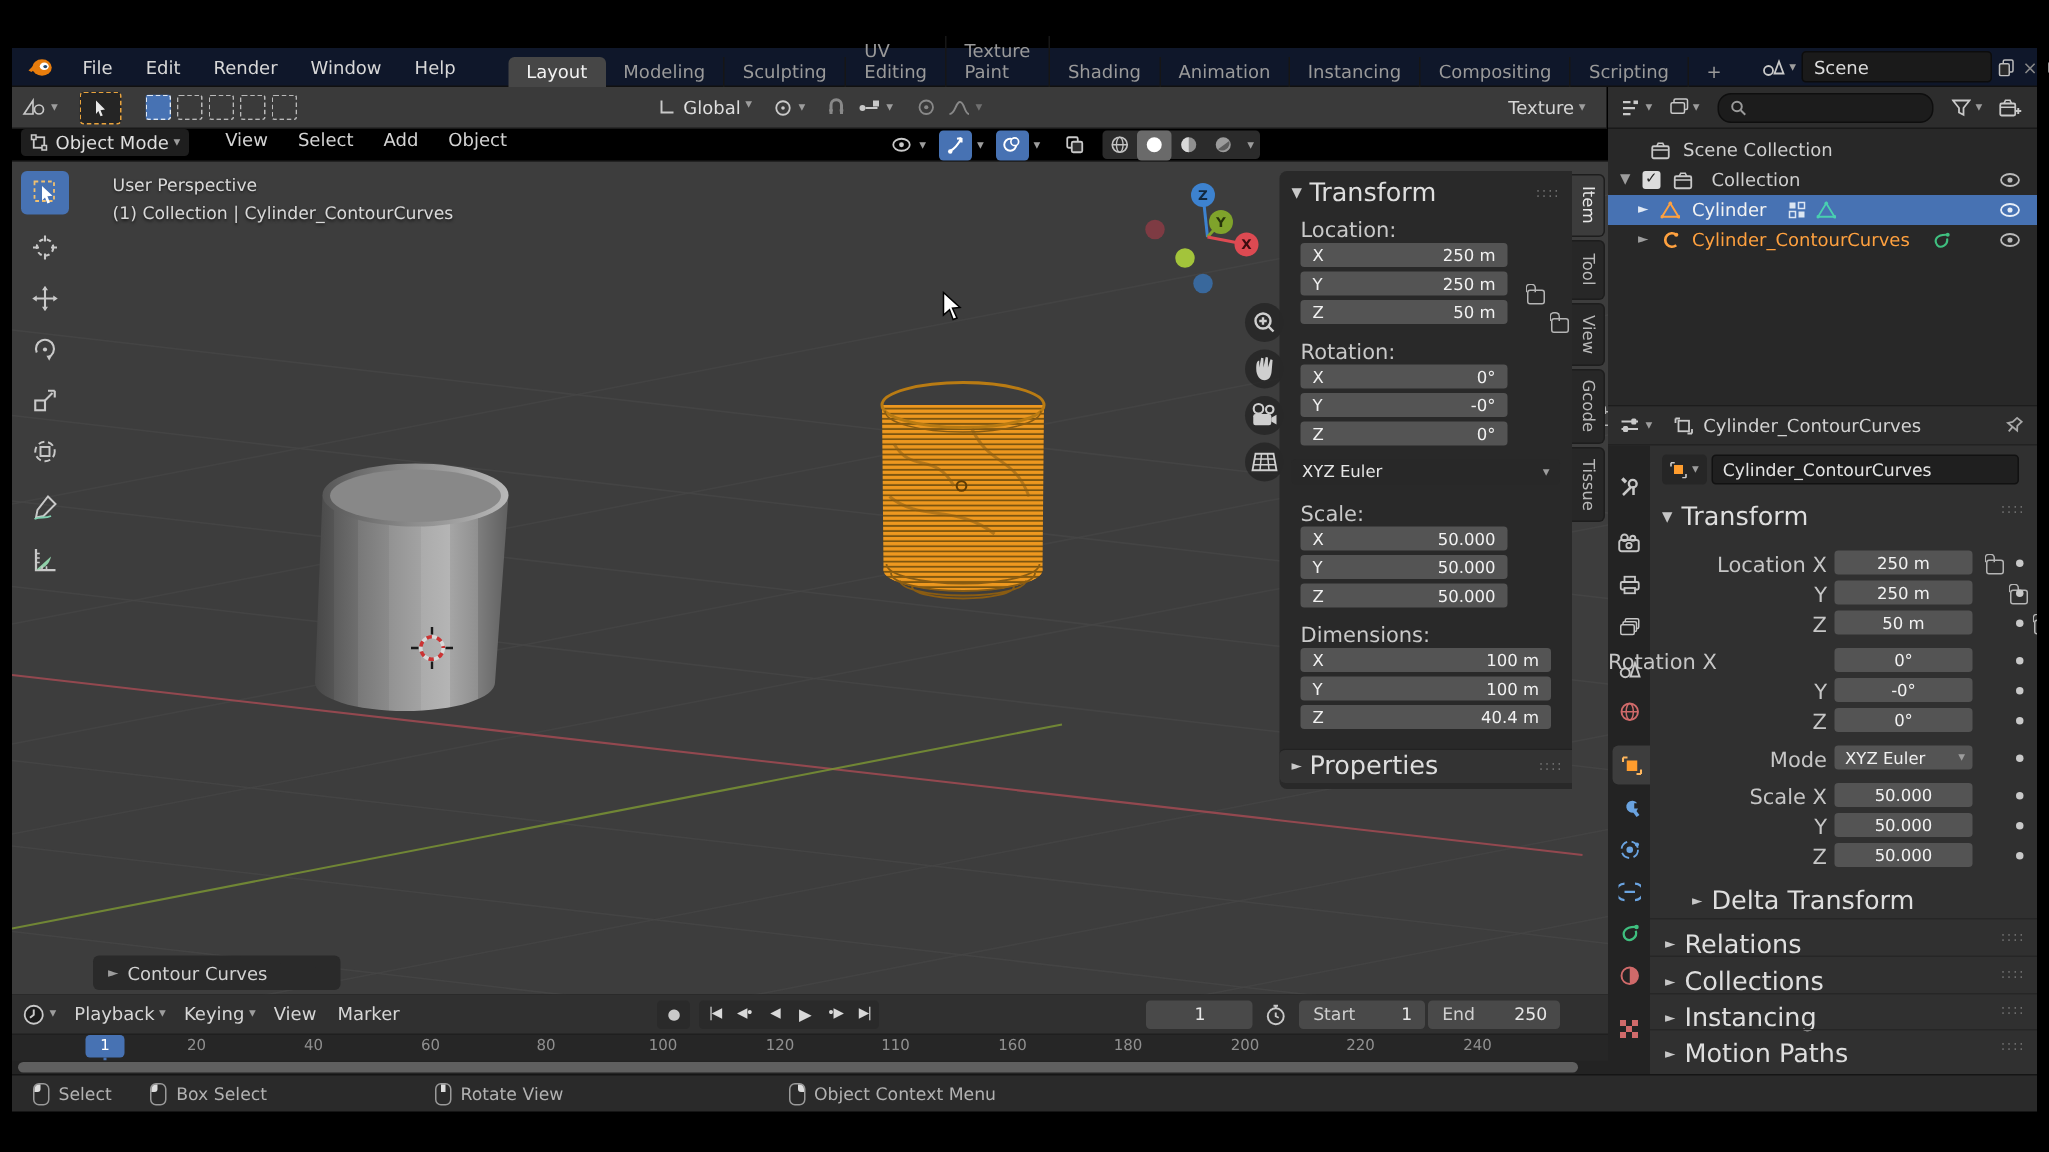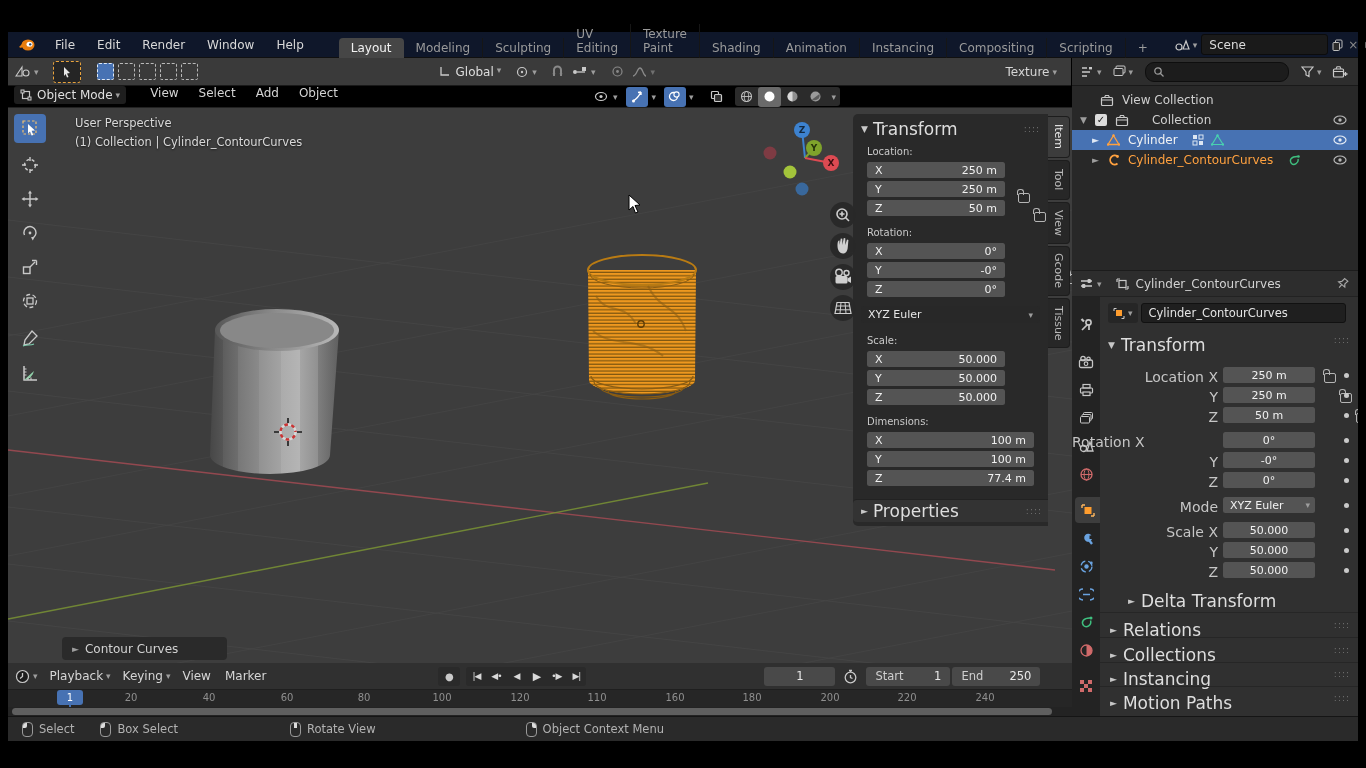--- a/index.html
+++ b/index.html
@@ -26,21 +26,21 @@
   #vp{left:8px;top:86px;width:1064px;height:577px;background:#3d3d3d;overflow:hidden;}
   #vph{position:absolute;left:0;top:0;width:100%;height:22px;background:#000000;display:flex;border-bottom:1px solid #222;box-sizing:border-box;z-index:5;}
   .hdr-txt{color:#d4d4d4;font-size:12px;padding:0 10px;}
   .mode-widget{background:#1e1e1e;border-radius:3px;height:18px;display:flex;align-items:center;padding:0 6px;margin-left:6px;color:#dfdfdf;}
   .vp-ovl{color:#d9d9d9;font-size:11.5px;text-shadow:0 1px 2px rgba(0,0,0,.6);}
   
   .tbtn{width:32px;height:29px;display:flex;align-items:center;justify-content:center;border-radius:4px;}
   .tbtn.on{background:#4772b3;}
   
   #npanel{position:absolute;left:845px;top:28px;width:195px;height:412px;background:rgba(41,41,41,.96);border-radius:5px 0 0 5px;z-index:6;}
-  .np-lab{color:#c9c9c9;font-size:10px;}
+  .np-lab{color:#c9c9c9;font-size:14px;}
   .fld{background:#545454;border-radius:2.5px;height:16px;display:flex;align-items:center;font-size:11px;color:#f1f1f1;}
   .fld .ax{padding-left:8px;}
   .fld .val{margin-left:auto;padding-right:8px;}
   .fldc{justify-content:center;}
   .lock{width:10px;height:8px;border:1px solid #b5b5b5;border-radius:2px;position:relative;display:inline-block;}
   .lock::before{content:"";position:absolute;top:-5px;left:-2px;width:5px;height:5px;border:1px solid #b5b5b5;border-bottom:none;border-radius:3px 3px 0 0;}
   .kdot{width:5px;height:5px;border-radius:50%;background:#c9c9c9;display:inline-block;}
   .grip{color:#6f6f6f;font-size:9px;letter-spacing:1px;}
   .np-tab{position:absolute;left:1040px;width:22px;background:#272727;color:#b9b9b9;font-size:11px;
           writing-mode:vertical-rl;display:flex;align-items:center;justify-content:center;
@@ -551,21 +551,21 @@
       <div class="fld ab" style="left:14px;top:318px;width:167px;">
           <span class="ax">X</span>
           <span class="val">100 m</span>
         </div>
       <div class="fld ab" style="left:14px;top:337px;width:167px;">
           <span class="ax">Y</span>
           <span class="val">100 m</span>
         </div>
       <div class="fld ab" style="left:14px;top:356px;width:167px;">
           <span class="ax">Z</span>
-          <span class="val">77.4 m</span>
+          <span class="val">40.4 m</span>
         </div>
       <div class="ab row" style="left:0;top:385px;width:195px;height:22px;background:#333333;border-radius:4px 0 0 4px;border-top:1px solid #222;">
         <span class="np-lab" style="font-size:9px;margin:0 5px 0 8px;">►</span>
         <span class="phead">Properties</span>
         <span class="grip" style="margin-left:auto;margin-right:6px;">::::</span>
       </div>
     </div>
 
     <div class="np-tab on" style="top:30px;height:42px;">Item</div>
     <div class="np-tab" style="top:74px;height:40px;">Tool</div>
@@ -578,30 +578,30 @@
       <span style="color:#d2d2d2;font-size:12px;">Contour Curves</span>
     </div>
   </div>
 
   <div id="outliner" class="ab">
     <div class="ol-row" style="top:4px;">
       <svg width="14" height="13" viewBox="0 0 14 13" style="margin-left:28px;">
         <rect x="1.5" y="3.5" width="11" height="8" rx="1" fill="none" stroke="#c9c9c9" stroke-width="1.2"></rect>
         <path d="M1.5 6 H12.5 M4.5 3.5 L5.5 1.5 H8.5 L9.5 3.5" fill="none" stroke="#c9c9c9" stroke-width="1.1"></path>
       </svg>
-      <span style="margin-left:8px;">View Collection</span>
+      <span style="margin-left:8px;">Scene Collection</span>
     </div>
     <div class="ol-row" style="top:24px;">
       <span style="margin-left:8px;font-size:9px;color:#9d9d9d;">▼</span>
       <span style="margin-left:8px;width:12px;height:12px;background:#dcdcdc;border-radius:2px;color:#222;font-size:10px;line-height:12px;text-align:center;">✓</span>
       <svg width="14" height="13" viewBox="0 0 14 13" style="margin-left:8px;">
         <rect x="1.5" y="3.5" width="11" height="8" rx="1" fill="none" stroke="#c9c9c9" stroke-width="1.2"></rect>
         <path d="M1.5 6 H12.5 M4.5 3.5 L5.5 1.5 H8.5 L9.5 3.5" fill="none" stroke="#c9c9c9" stroke-width="1.1"></path>
       </svg>
-      <span style="margin-left:23px;">Collection</span>
+      <span style="margin-left:12px;">Collection</span>
       <svg width="16" height="10" viewBox="0 0 16 10" style="margin-left:auto;margin-right:10px;">
         <ellipse cx="8" cy="5" rx="6" ry="4" fill="none" stroke="#b9b9b9" stroke-width="1.2"></ellipse>
           <circle cx="8" cy="5" r="1.7" fill="#b9b9b9"></circle>
       </svg>
     </div>
     <div class="ol-row sel" style="top:44px;">
       <span style="margin-left:20px;font-size:9px;color:#dfe8f5;">►</span>
       <svg width="13" height="12" viewBox="0 0 13 12" style="margin-left:8px;">
         <path d="M6.5 1.5 L12 10.5 H1 Z" fill="none" stroke="#ffa13f" stroke-width="1.3"></path>
         <circle cx="6.5" cy="1.5" r="1.2" fill="#ffa13f"></circle>

